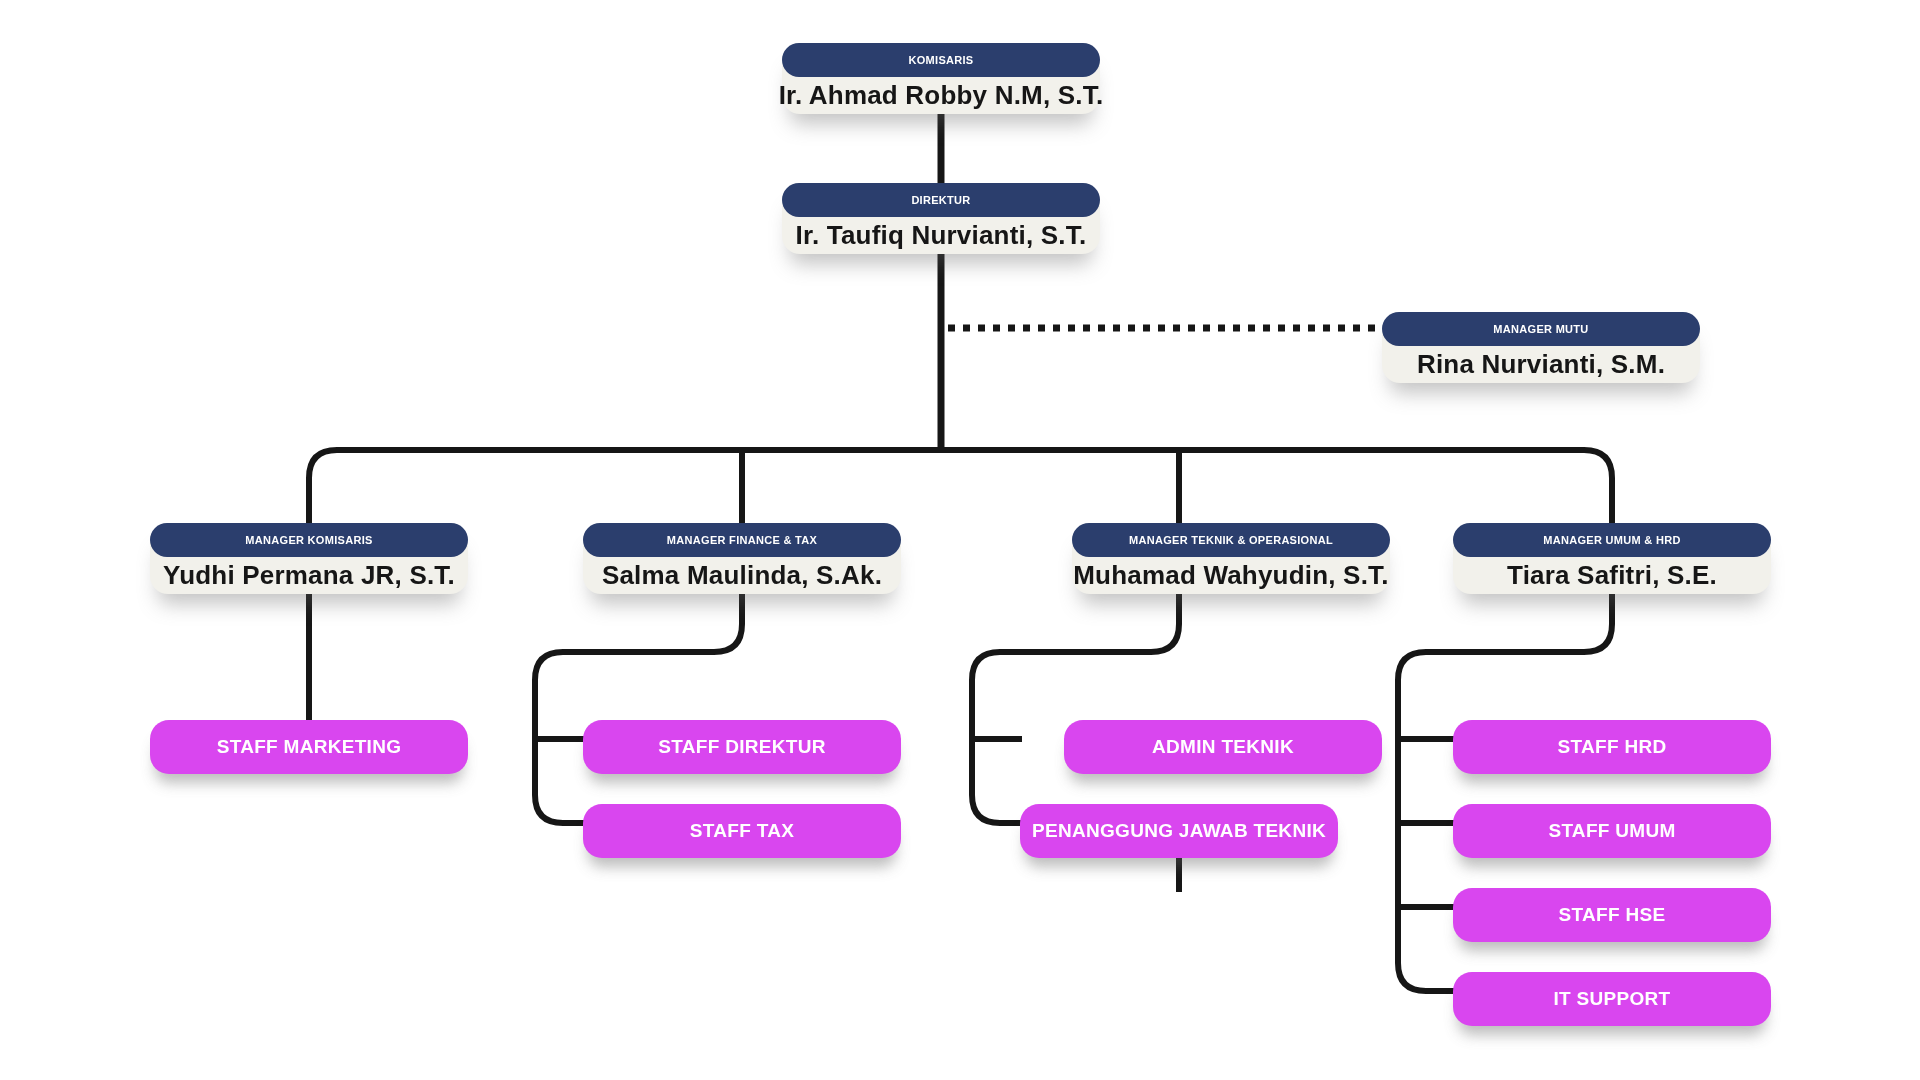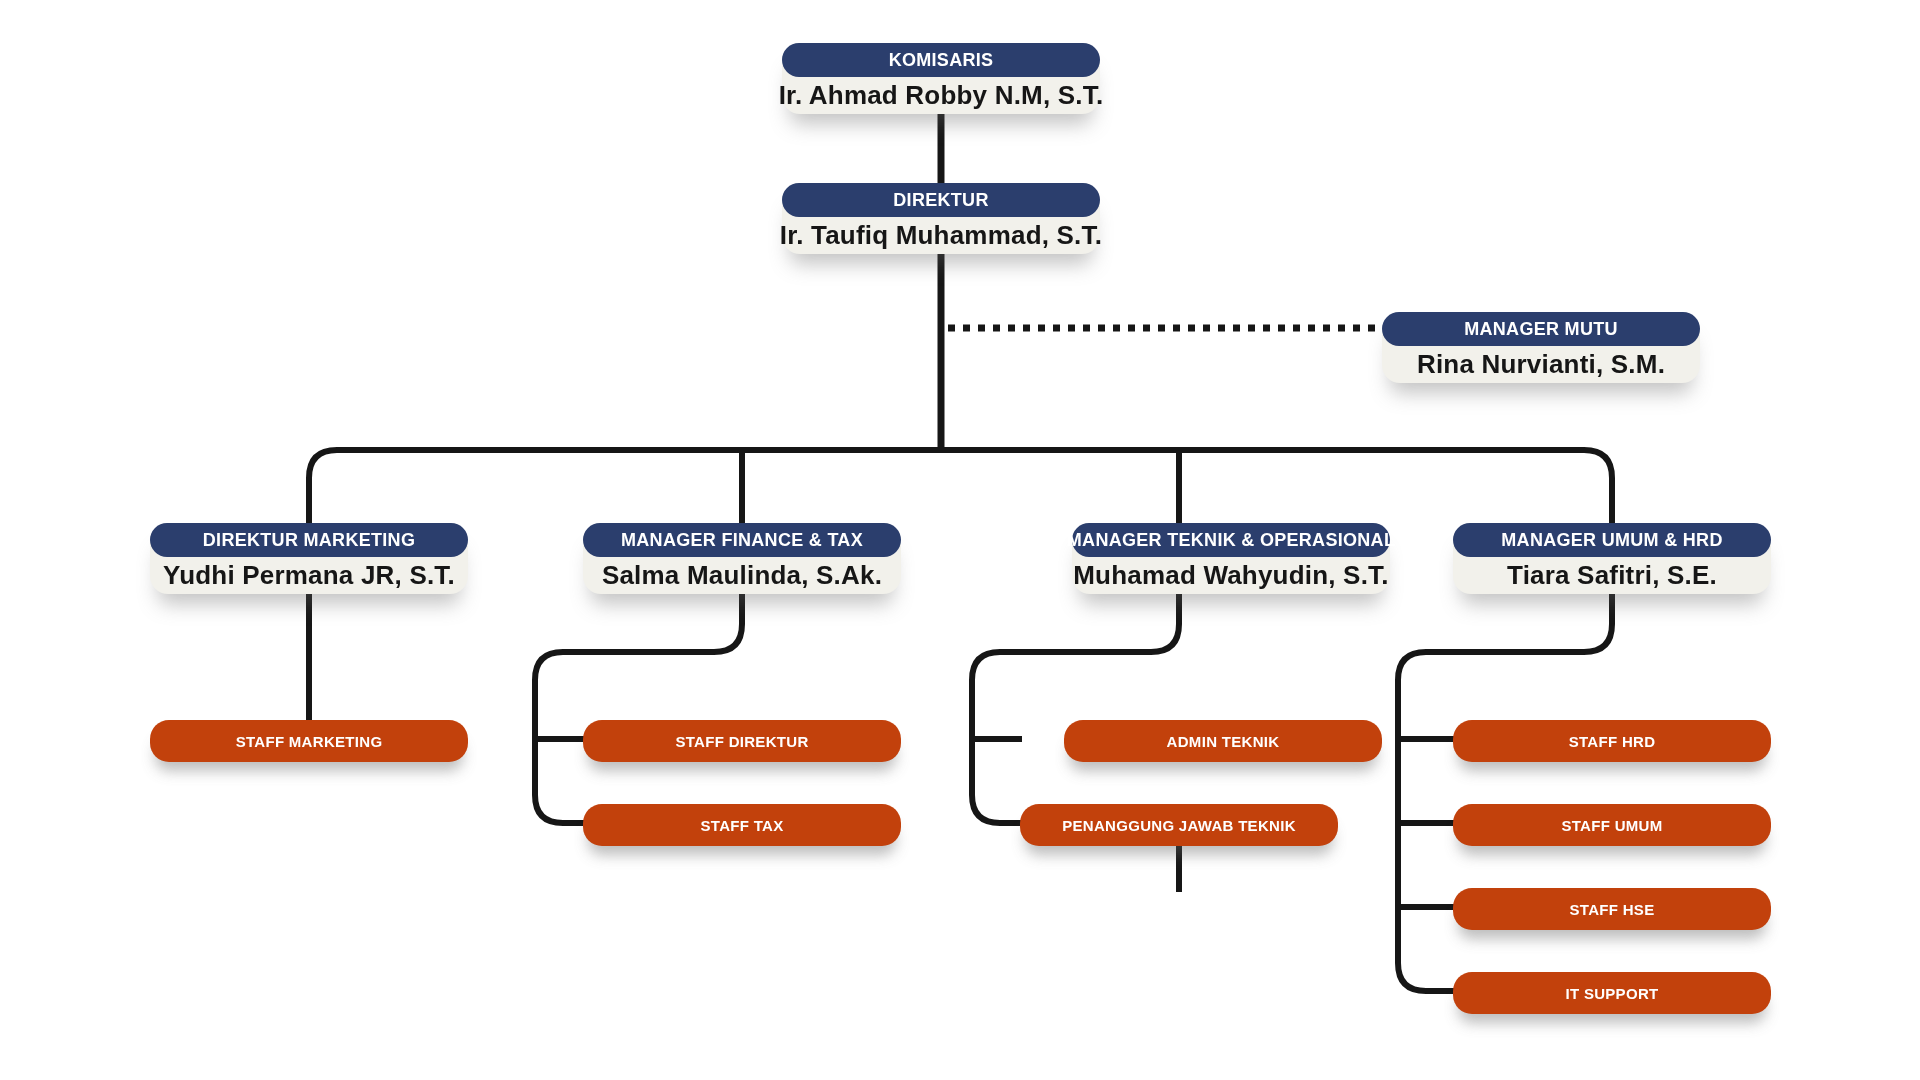--- a/index.html
+++ b/index.html
@@ -7,30 +7,30 @@
   .stage{position:relative;width:1920px;height:1080px;background:#ffffff;overflow:hidden;}
   svg.connectors{position:absolute;left:0;top:0;width:1920px;height:1080px;}
 
   .card{
     position:absolute;width:318px;background:#f2f1eb;border-radius:18px;
     box-shadow:0 18px 20px -8px rgba(100,100,100,.38);
   }
   .card-header{
     height:34px;background:#2b3e6d;border-radius:17px;
     display:flex;align-items:center;justify-content:center;
-    color:#ffffff;font-weight:bold;font-size:18px;letter-spacing:.3px;white-space:nowrap;
+    color:#ffffff;font-weight:bold;font-size:11px;letter-spacing:.3px;white-space:nowrap;
   }
   .card-name{
     height:37px;display:flex;align-items:center;justify-content:center;
     color:#161616;font-weight:bold;font-size:26px;letter-spacing:.2px;white-space:nowrap;
   }
   .pill{
-    position:absolute;width:318px;height:42px;background:#c2410c;border-radius:19px;
+    position:absolute;width:318px;height:54px;background:#d946ef;border-radius:19px;
     display:flex;align-items:center;justify-content:center;
-    color:#ffffff;font-weight:bold;font-size:15px;letter-spacing:.3px;white-space:nowrap;
+    color:#ffffff;font-weight:bold;font-size:19px;letter-spacing:.3px;white-space:nowrap;
     box-shadow:0 14px 14px -5px rgba(100,100,100,.42);
   }
 </style>
 </head>
 <body>
 
 <div class="stage">
 
   <svg class="connectors" viewBox="0 0 1920 1080" fill="none" xmlns="http://www.w3.org/2000/svg">
 
@@ -63,33 +63,33 @@
     <div class="card-header">
       <span>KOMISARIS</span>
     </div>
     <div class="card-name">Ir. Ahmad Robby N.M, S.T.</div>
   </div>
 
   <div class="card" style="left:782px;top:183px">
     <div class="card-header">
       <span>DIREKTUR</span>
     </div>
-    <div class="card-name">Ir. Taufiq Muhammad, S.T.</div>
+    <div class="card-name">Ir. Taufiq Nurvianti, S.T.</div>
   </div>
 
   <div class="card" style="left:1382px;top:312px">
     <div class="card-header">
       <span>MANAGER MUTU</span>
     </div>
     <div class="card-name">Rina Nurvianti, S.M.</div>
   </div>
 
   <div class="card" style="left:150px;top:523px">
     <div class="card-header">
-      <span>DIREKTUR MARKETING</span>
+      <span>MANAGER KOMISARIS</span>
     </div>
     <div class="card-name">Yudhi Permana JR, S.T.</div>
   </div>
 
   <div class="card" style="left:583px;top:523px">
     <div class="card-header">
       <span>MANAGER FINANCE &amp; TAX</span>
     </div>
     <div class="card-name">Salma Maulinda, S.Ak.</div>
   </div>

